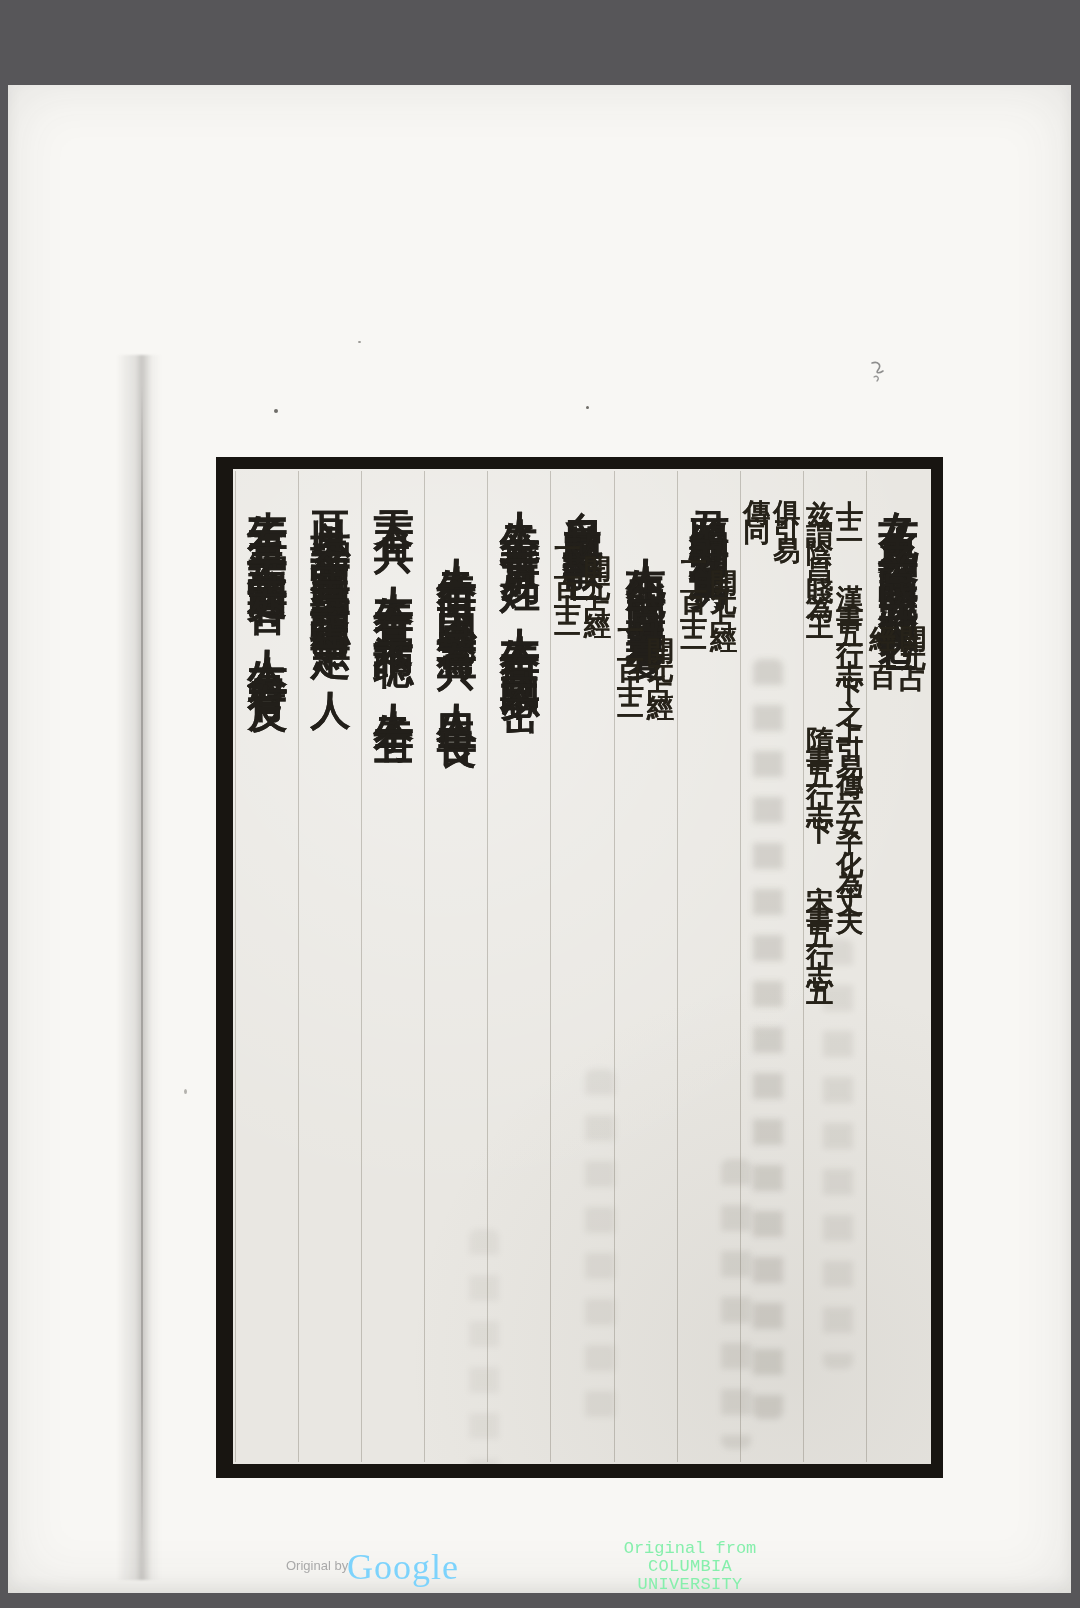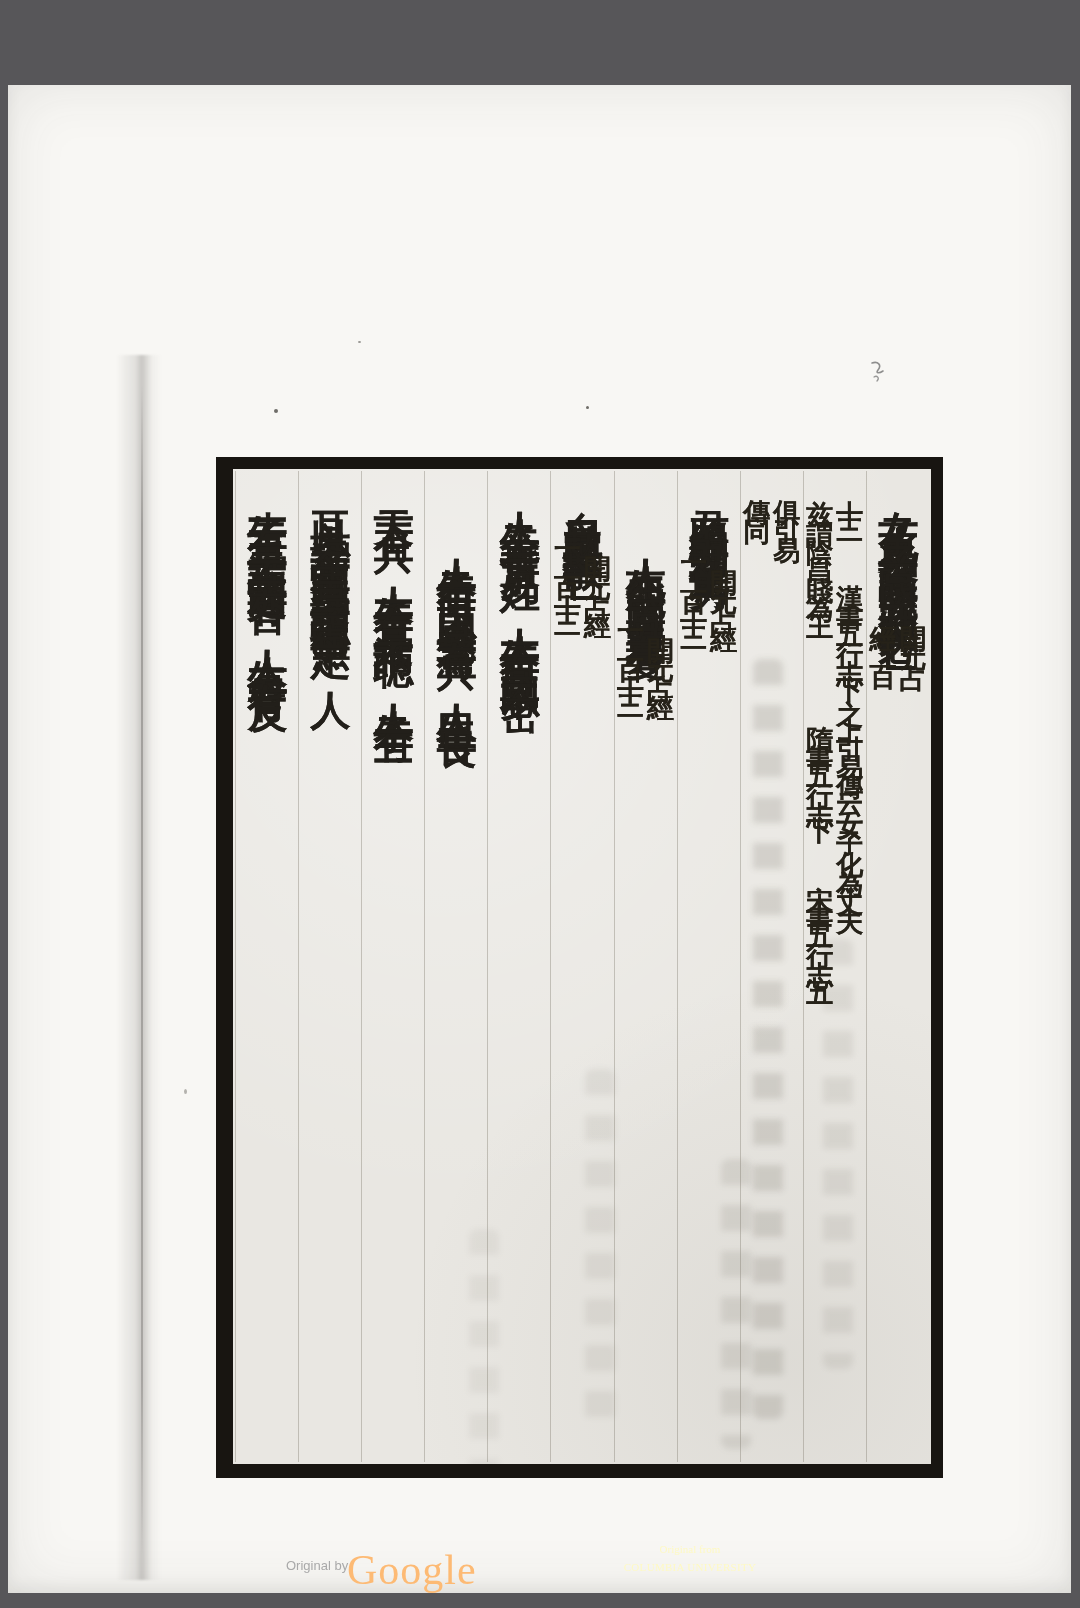--- a/index.html
+++ b/index.html
@@ -80,26 +80,26 @@
   .speck.s3{left:350px;top:256px;width:3px;height:2px;opacity:.7;}
   .speck.s4{left:176px;top:1004px;width:3px;height:5px;opacity:.5;}
   .pencil{position:absolute;left:854px;top:274px;opacity:.75;}
   
   .digitized{
     position:absolute;left:286px;top:1558px;
     font-family:"Liberation Sans", sans-serif;font-size:13px;color:#a9a9a9;
   }
   .glogo{
     position:absolute;left:347px;top:1546px;
-    font-family:"Liberation Serif", serif;font-size:42px;color:#fdba74;
+    font-family:"Liberation Serif", serif;font-size:36px;color:#7dd3fc;
     letter-spacing:1px;
   }
   .origfrom{
     position:absolute;left:597px;top:1540px;width:186px;text-align:center;
-    font-family:Liberation Serif, serif;font-size:11px;line-height:18px;color:#fef9c3;
+    font-family:Liberation Mono, monospace;font-size:17px;line-height:18px;color:#86efac;
   }
   .origfrom .inst{letter-spacing:.3px;text-align:center;}
 </style>
 </head>
 <body>
 
 <div class="paper">
   <div class="gutter"></div>
   <div class="gutter-line"></div>
 

